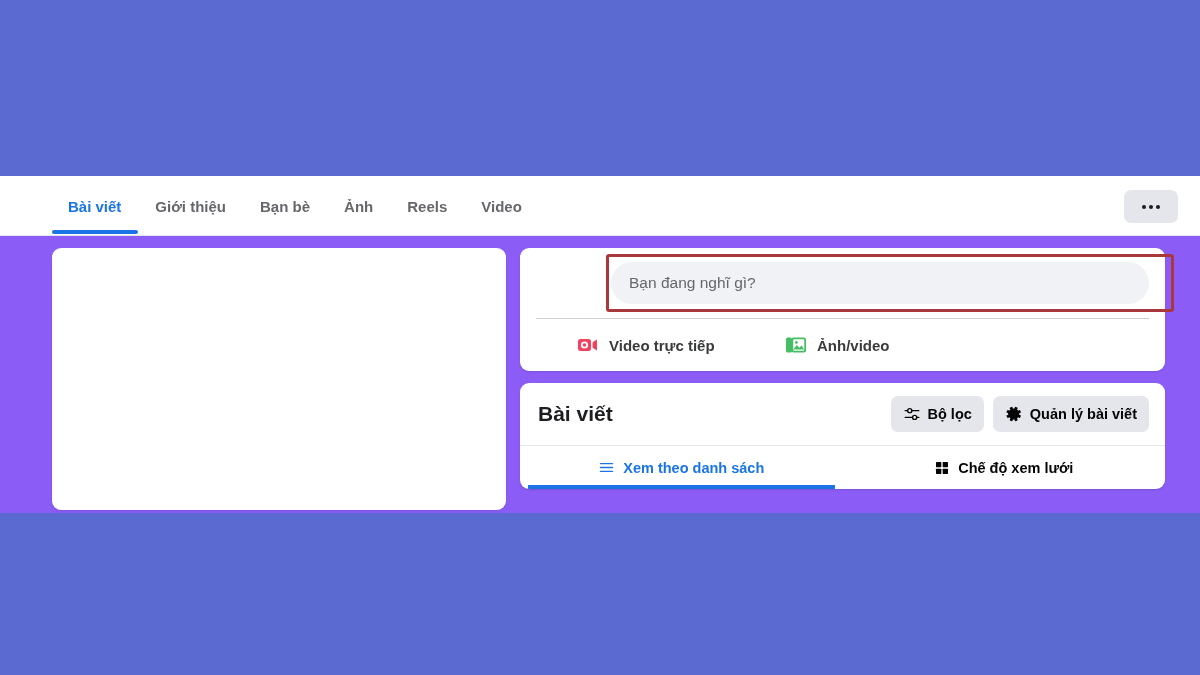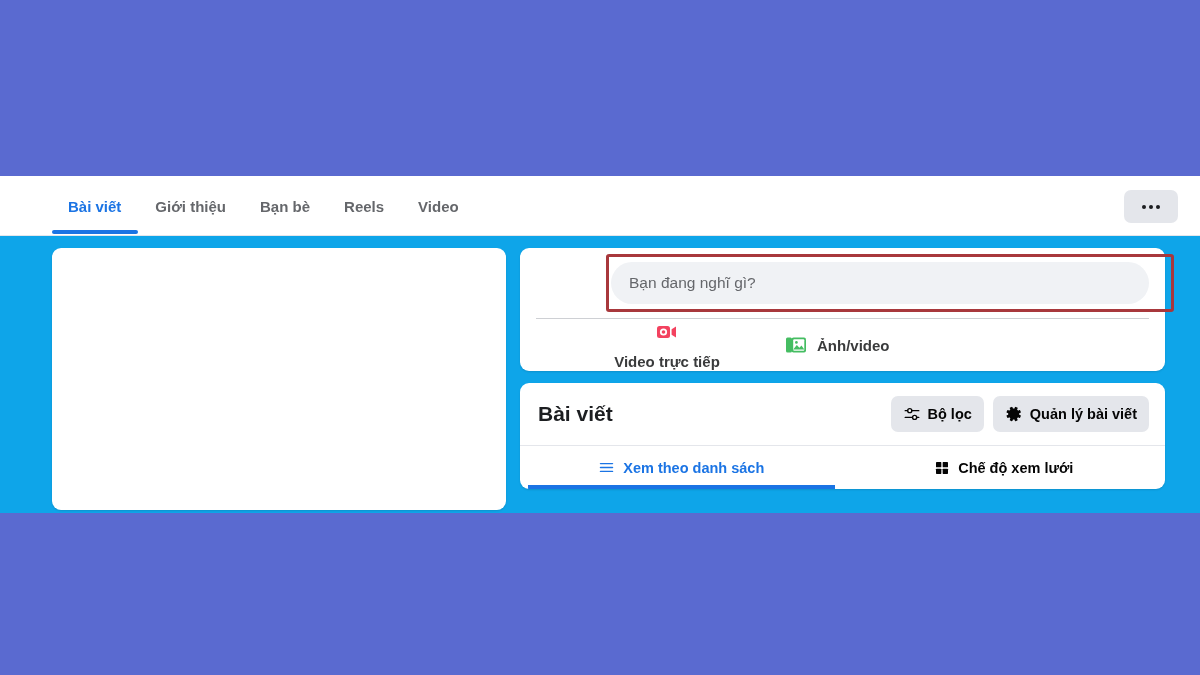--- a/index.html
+++ b/index.html
@@ -43,21 +43,21 @@
     position:absolute; right:22px; top:14px; width:54px; height:33px;
     background:#e4e6eb; border-radius:7px;
     display:flex; align-items:center; justify-content:center; cursor:pointer;
   }
   .dots { display:flex; gap:3px; }
   .dots i { width:4px; height:4px; border-radius:50%; background:#1c1e21; display:block; }
 
   
   .page-body {
     position:absolute; left:0; top:60px; width:1200px; height:277px;
-    background:#0ea5e9; display:flex; padding:12px 0 0 0;
+    background:#8b5cf6; display:flex; padding:12px 0 0 0;
   }
   .left-col { width:520px; padding-left:52px; padding-right:14px; }
   .left-card {
     width:100%; height:262px; background:#ffffff;
     border-radius:9px; box-shadow:0 1px 2px rgba(0,0,0,0.12);
   }
   .right-col { width:680px; padding-right:24px; }
 
   
   .composer-card {
@@ -80,21 +80,21 @@
   .composer-divider {
     height:1px; background:#ced0d4; margin:14px 0 0 0;
   }
   .composer-actions {
     display:flex; align-items:center; height:52px; padding:0 4px;
   }
   .action-item {
     display:flex; align-items:center; gap:9px; cursor:pointer;
     font-size:15px; font-weight:600; color:#3a3b3c; white-space:nowrap;
   }
-  .action-item:nth-child(1) { width:218px; padding-left:36px;flex-direction:column; }
+  .action-item:nth-child(1) { width:218px; padding-left:36px; }
   .action-item:nth-child(2) { width:210px; padding-left:26px; }
   .action-item:nth-child(3) { padding-left:18px; }
   .ic { width:24px; height:24px; flex:0 0 24px; display:block; }
 
   
   .posts-card {
     width:645px; background:#ffffff; border-radius:9px;
     box-shadow:0 1px 2px rgba(0,0,0,0.12); overflow:hidden;
   }
   .posts-head {
@@ -131,20 +131,23 @@
       <div class="nav-tabs">
 
         <div class="nav-tab active">
           <span>Bài viết</span>
         </div>
         <div class="nav-tab">
           <span>Giới thiệu</span>
         </div>
         <div class="nav-tab">
           <span>Bạn bè</span>
+        </div>
+        <div class="nav-tab">
+          <span>Ảnh</span>
         </div>
         <div class="nav-tab">
           <span>Reels</span>
         </div>
         <div class="nav-tab">
           <span>Video</span>
         </div>
 
       </div>
 

